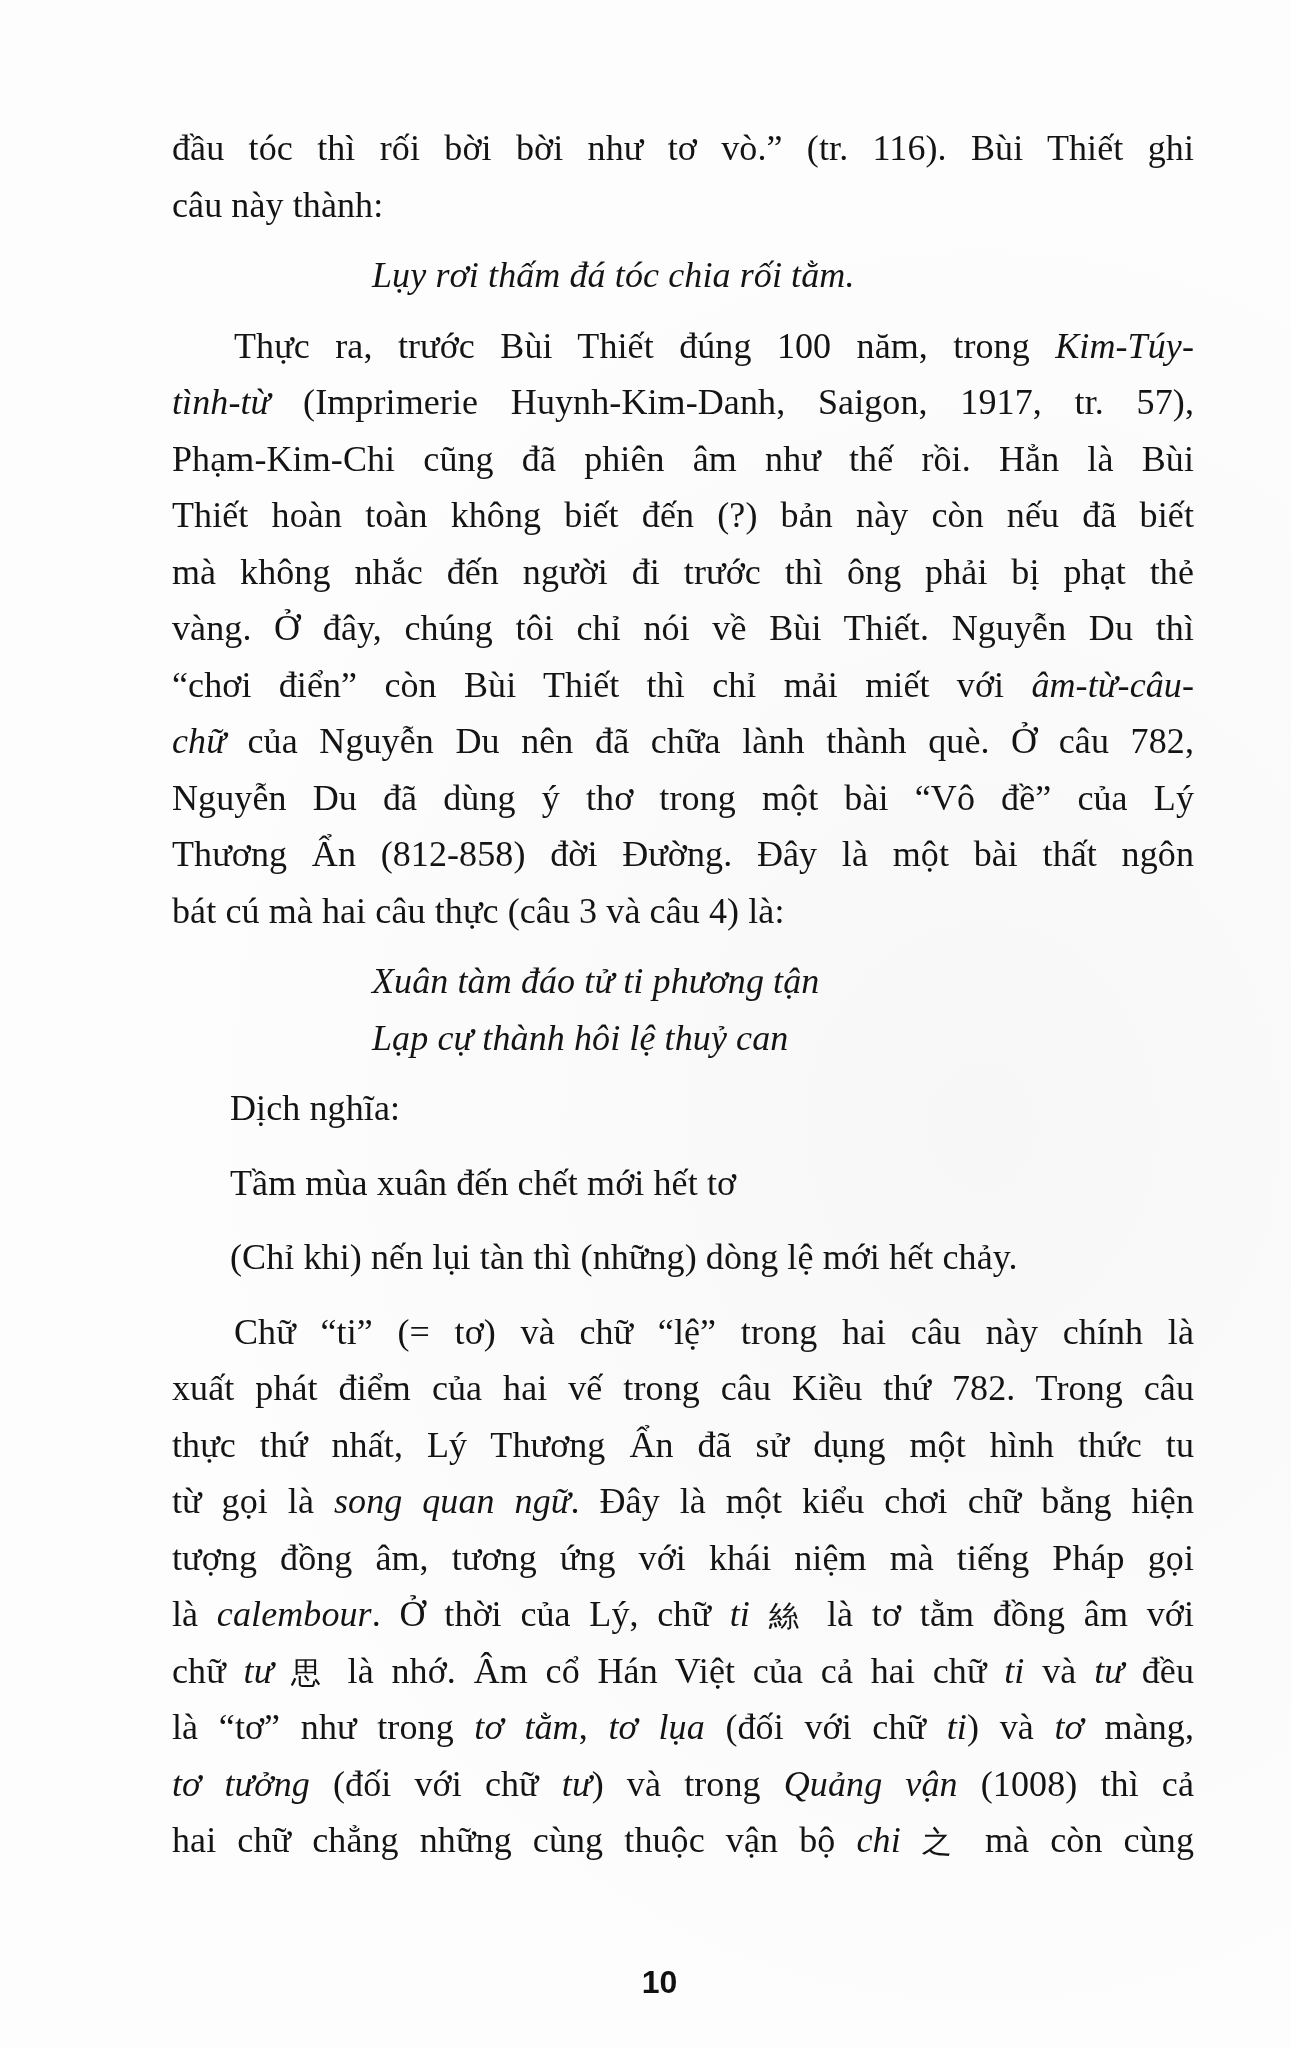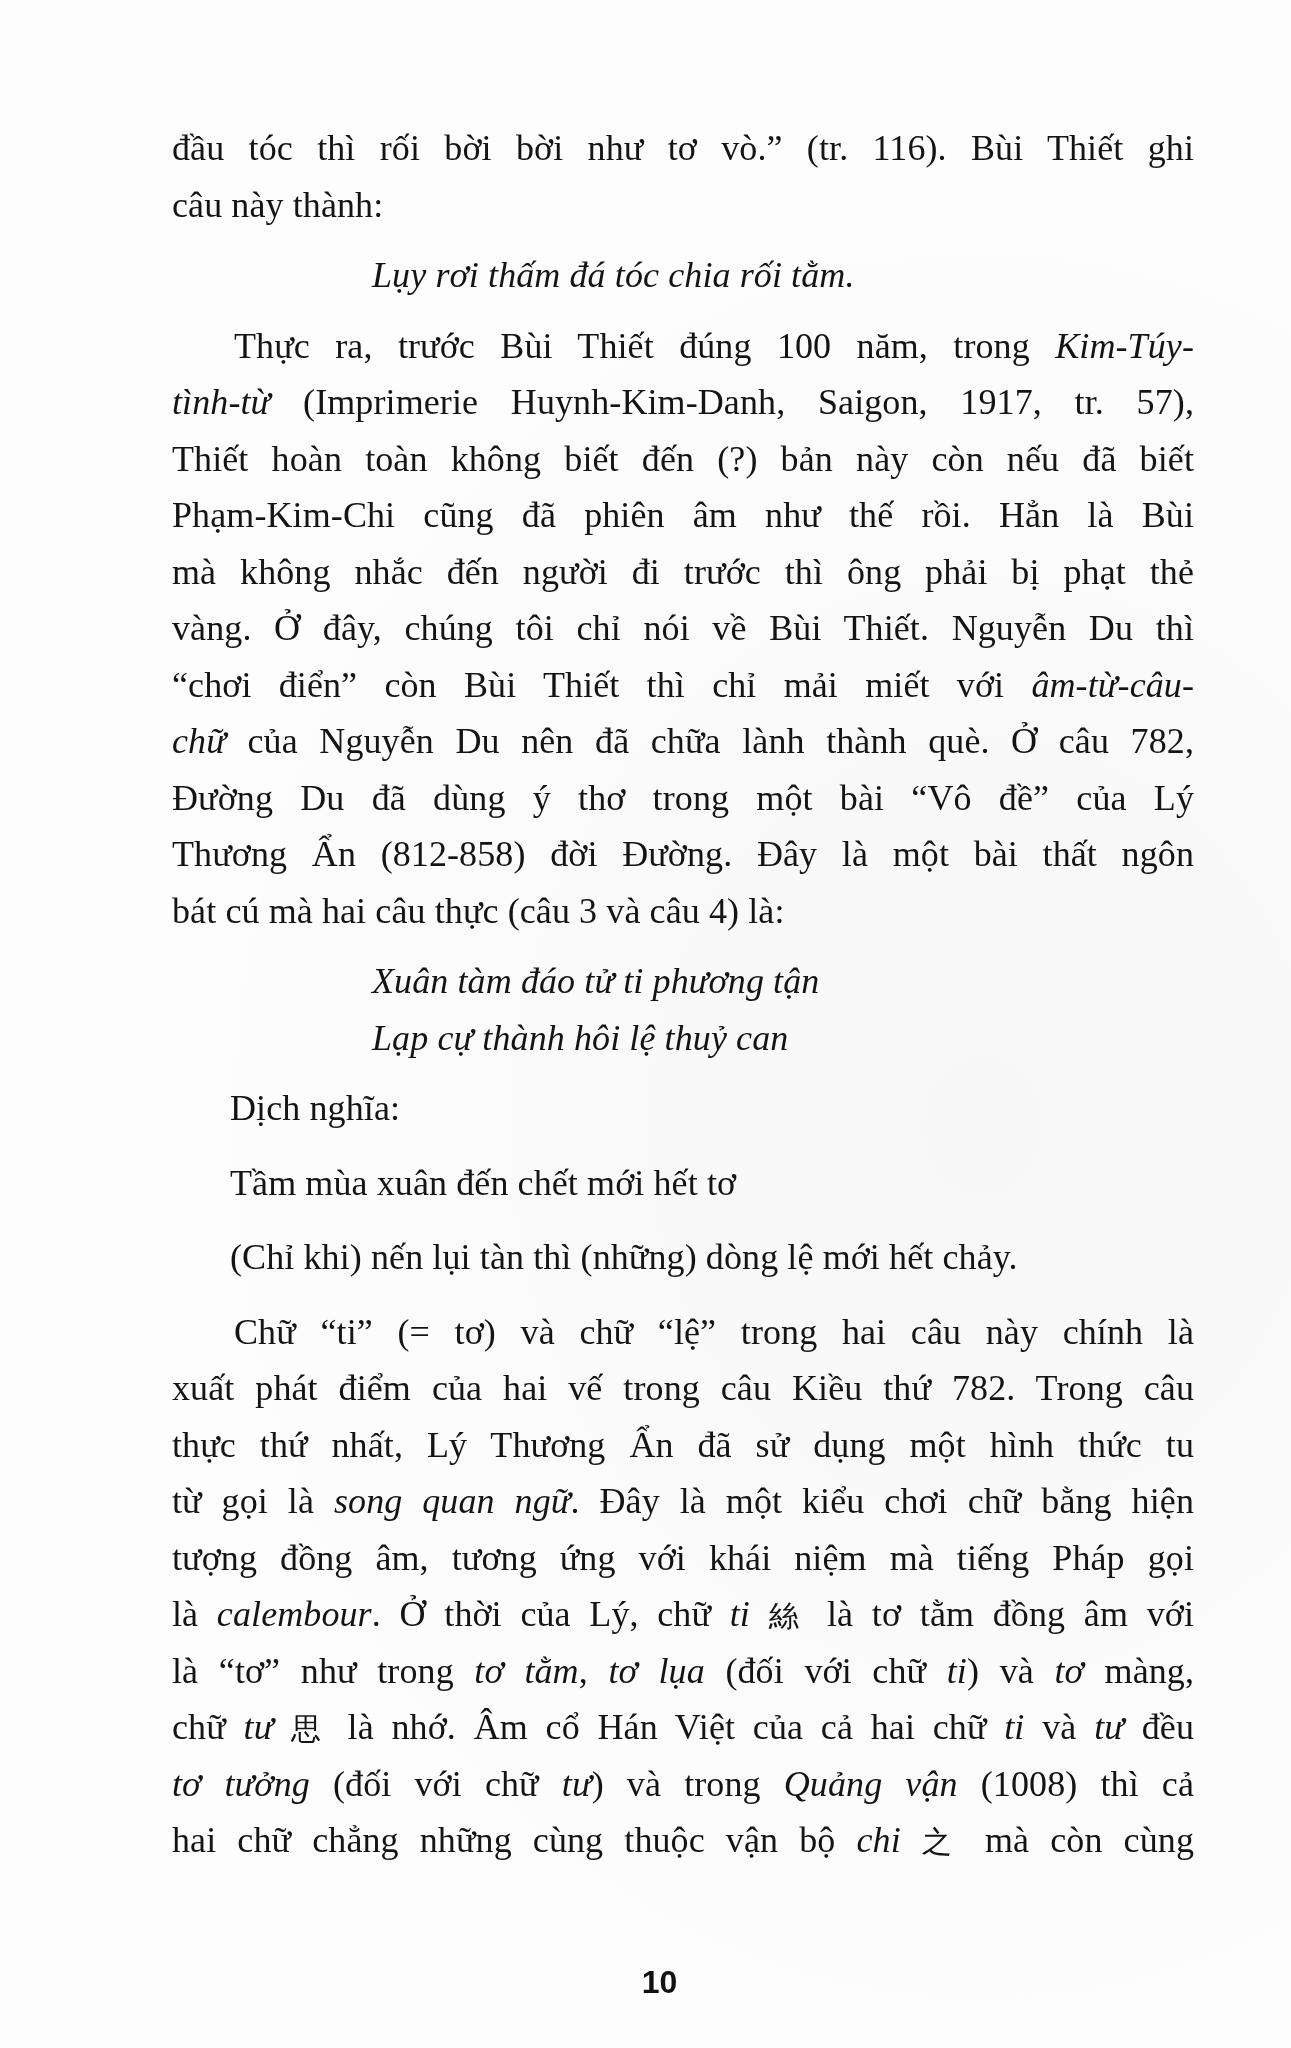--- a/index.html
+++ b/index.html
@@ -84,27 +84,27 @@
 
     <span class="line">đầu tóc thì rối bời bời như tơ vò.” (tr. 116). Bùi Thiết ghi</span>
     <span class="line last">câu này thành:</span>
 
     <div class="gap-s"></div>
     <span class="verse">Lụy rơi thấm đá tóc chia rối tằm.</span>
     <div class="gap-s"></div>
 
     <span class="line indent"><span>Thực ra, trước Bùi Thiết đúng 100 năm, trong </span><em>Kim-Túy-</em></span>
     <span class="line"><em>tình-từ</em><span> (Imprimerie Huynh-Kim-Danh, Saigon, 1917, tr. 57),</span></span>
+    <span class="line">Phạm-Kim-Chi cũng đã phiên âm như thế rồi. Hẳn là Bùi</span>
     <span class="line">Thiết hoàn toàn không biết đến (?) bản này còn nếu đã biết</span>
-    <span class="line">Phạm-Kim-Chi cũng đã phiên âm như thế rồi. Hẳn là Bùi</span>
     <span class="line">mà không nhắc đến người đi trước thì ông phải bị phạt thẻ</span>
     <span class="line">vàng. Ở đây, chúng tôi chỉ nói về Bùi Thiết. Nguyễn Du thì</span>
     <span class="line"><span>“chơi điển” còn Bùi Thiết thì chỉ mải miết với </span><em>âm-từ-câu-</em></span>
     <span class="line"><em>chữ</em><span> của Nguyễn Du nên đã chữa lành thành què. Ở câu 782,</span></span>
-    <span class="line">Đường Du đã dùng ý thơ trong một bài “Vô đề” của Lý</span>
+    <span class="line">Nguyễn Du đã dùng ý thơ trong một bài “Vô đề” của Lý</span>
     <span class="line">Thương Ẩn (812-858) đời Đường. Đây là một bài thất ngôn</span>
     <span class="line last">bát cú mà hai câu thực (câu 3 và câu 4) là:</span>
 
     <div class="gap-s"></div>
     <span class="verse">Xuân tàm đáo tử ti phương tận</span>
     <span class="verse">Lạp cự thành hôi lệ thuỷ can</span>
     <div class="gap-s"></div>
 
     <span class="plain">Dịch nghĩa:</span>
     <div class="gap-m"></div>
@@ -112,21 +112,21 @@
     <div class="gap-m"></div>
     <span class="plain">(Chỉ khi) nến lụi tàn thì (những) dòng lệ mới hết chảy.</span>
     <div class="gap-m"></div>
 
     <span class="line indent">Chữ “ti” (= tơ) và chữ “lệ” trong hai câu này chính là</span>
     <span class="line">xuất phát điểm của hai vế trong câu Kiều thứ 782. Trong câu</span>
     <span class="line">thực thứ nhất, Lý Thương Ẩn đã sử dụng một hình thức tu</span>
     <span class="line"><span>từ gọi là </span><em>song quan ngữ</em><span>. Đây là một kiểu chơi chữ bằng hiện</span></span>
     <span class="line">tượng đồng âm, tương ứng với khái niệm mà tiếng Pháp gọi</span>
     <span class="line"><span>là </span><em>calembour</em><span>. Ở thời của Lý, chữ </span><em>ti</em> <span class="cjk">絲</span><span> là tơ tằm đồng âm với</span></span>
+    <span class="line"><span>chữ </span><em>tư</em> <span class="cjk">思</span><span> là nhớ. Âm cổ Hán Việt của cả hai chữ </span><em>ti</em><span> và </span><em>tư</em><span> đều</span></span>
     <span class="line"><span>là “tơ” như trong </span><em>tơ tằm</em><span>, </span><em>tơ lụa</em><span> (đối với chữ </span><em>ti</em><span>) và </span><em>tơ</em><span> màng,</span></span>
-    <span class="line"><span>chữ </span><em>tư</em> <span class="cjk">思</span><span> là nhớ. Âm cổ Hán Việt của cả hai chữ </span><em>ti</em><span> và </span><em>tư</em><span> đều</span></span>
     <span class="line"><em>tơ tưởng</em><span> (đối với chữ </span><em>tư</em><span>) và trong </span><em>Quảng vận</em><span> (1008) thì cả</span></span>
     <span class="line"><span>hai chữ chẳng những cùng thuộc vận bộ </span><em>chi</em> <span class="cjk">之</span><span> mà còn cùng</span></span>
 
   </div>
 
   <div class="page-number">10</div>
 </div>
 
 </body></html>

